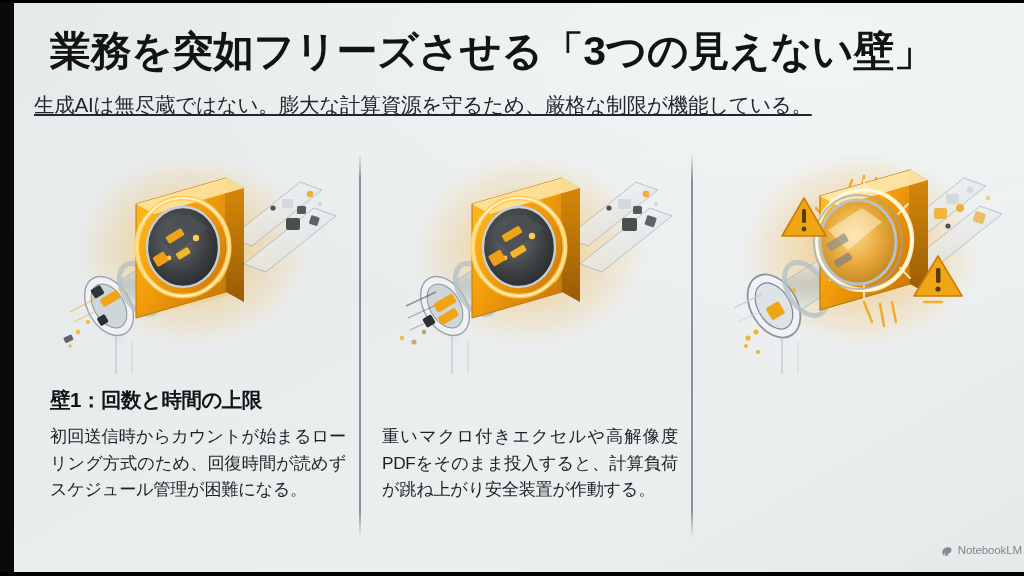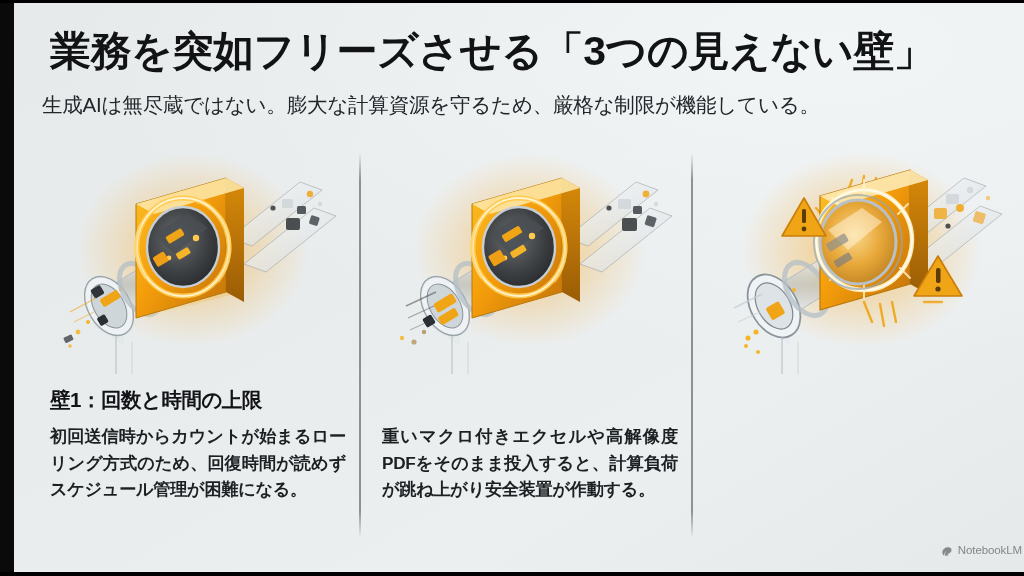--- a/index.html
+++ b/index.html
@@ -21,23 +21,23 @@
   }
 
   
   .title {
     position:absolute; left:36px; top:26px;
     font-size:41px; font-weight:bold; color:#111314;
     letter-spacing:-0.5px; white-space:nowrap;
     line-height:1.12;
   }
   .subtitle {
-    position:absolute; left:28px; top:88px;
+    position:absolute; left:20px; top:88px;
     font-size:20.5px; font-weight:400; color:#22262a;
-    white-space:nowrap; letter-spacing:-0.2px;
+    white-space:nowrap; letter-spacing:-0.2px;text-decoration:underline;
   }
 
   
   .cols { position:absolute; left:0; top:143px; width:1024px; height:395px; }
   .col { position:absolute; top:0; width:300px; height:395px; }
   .col.c1 { left:34px; }
   .col.c2 { left:366px; }
   .col.c3 { left:698px; }
 
   .divider {
@@ -52,21 +52,21 @@
   .illus svg { display:block; width:300px; height:228px; }
 
   
   .cap-head {
     position:absolute; left:2px; top:240px; width:298px;
     font-size:20.5px; font-weight:bold; color:#111316;
     letter-spacing:-0.5px; white-space:nowrap;
   }
   .cap-body {
     position:absolute; left:2px; top:277px; width:296px;
-    font-size:17.2px; font-weight:700; color:#1c2023;
+    font-size:17.2px; font-weight:400; color:#1c2023;
     line-height:26.5px; letter-spacing:-0.3px;
     text-align:justify;
   }
 
   
   .watermark {
     position:absolute; right:16px; bottom:10px;
     display:flex; align-items:flex-start; gap:5px;
     opacity:.62;
   }

